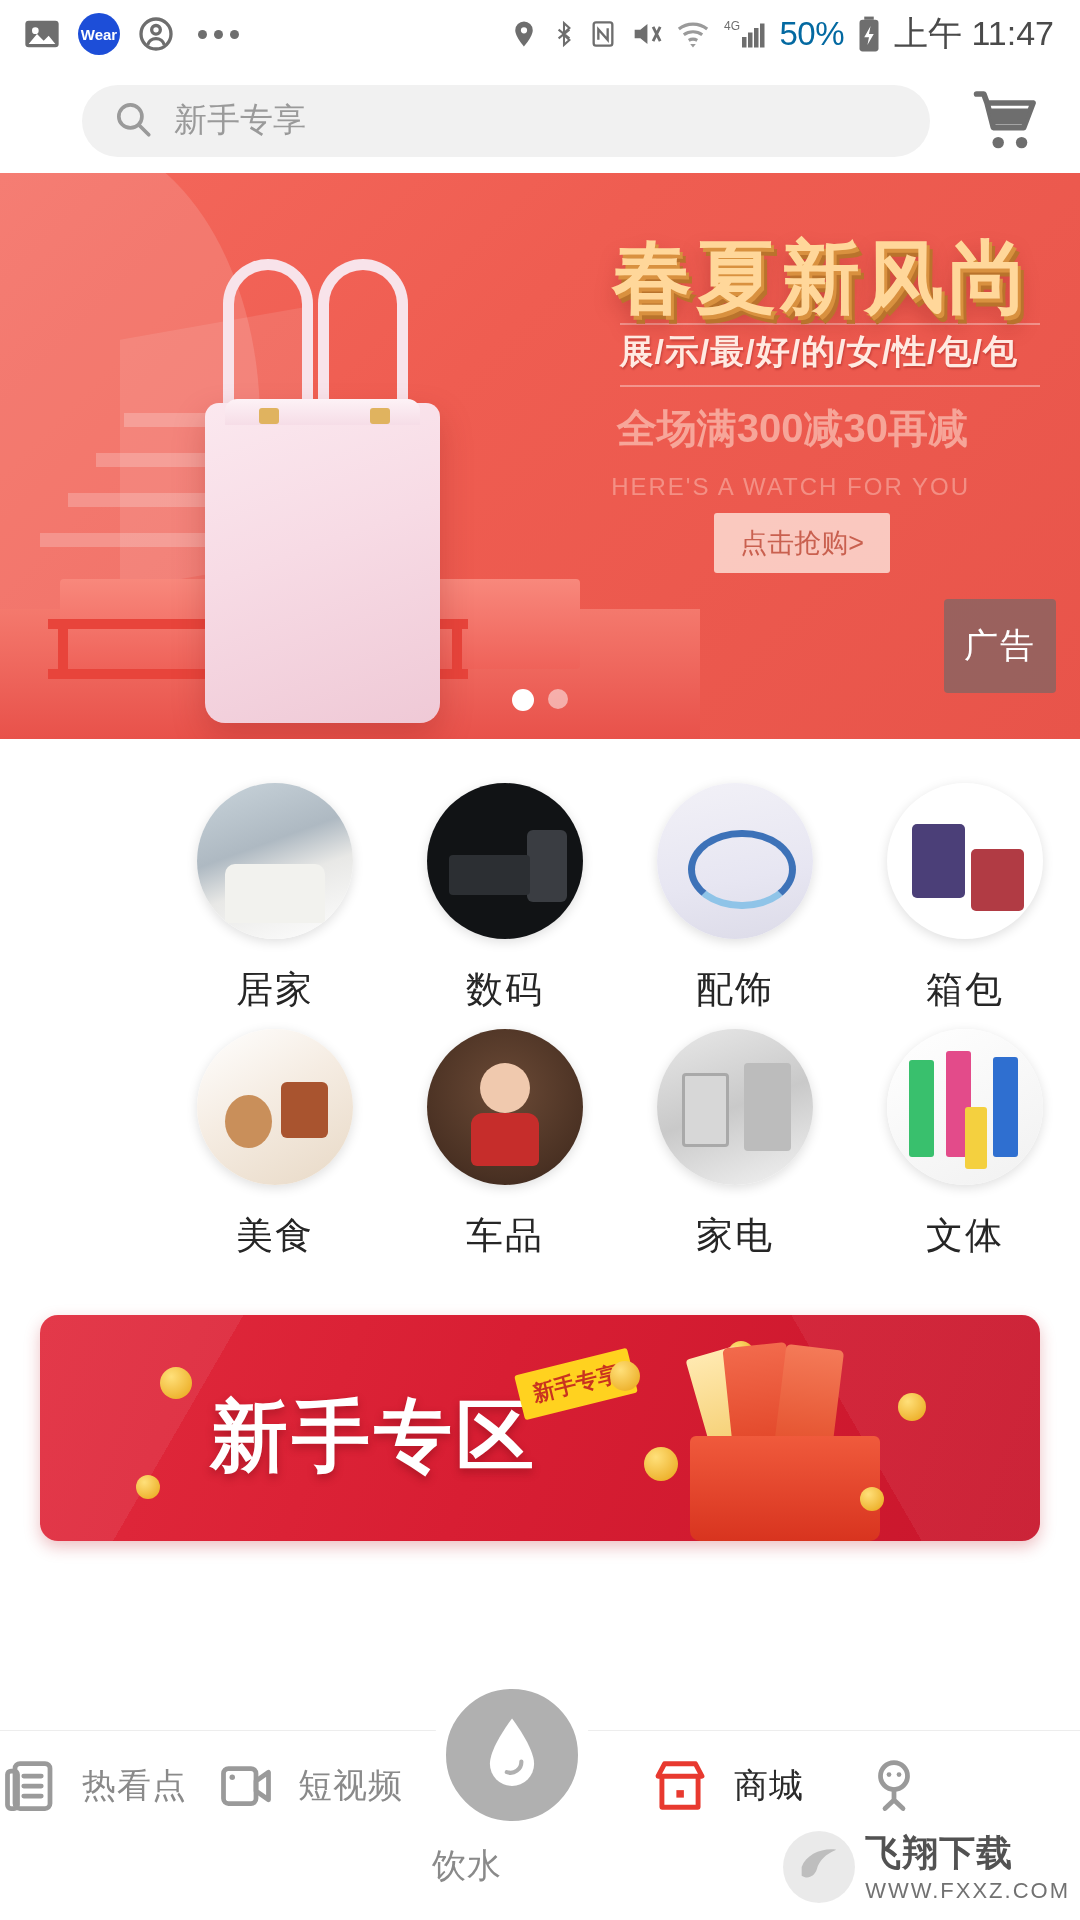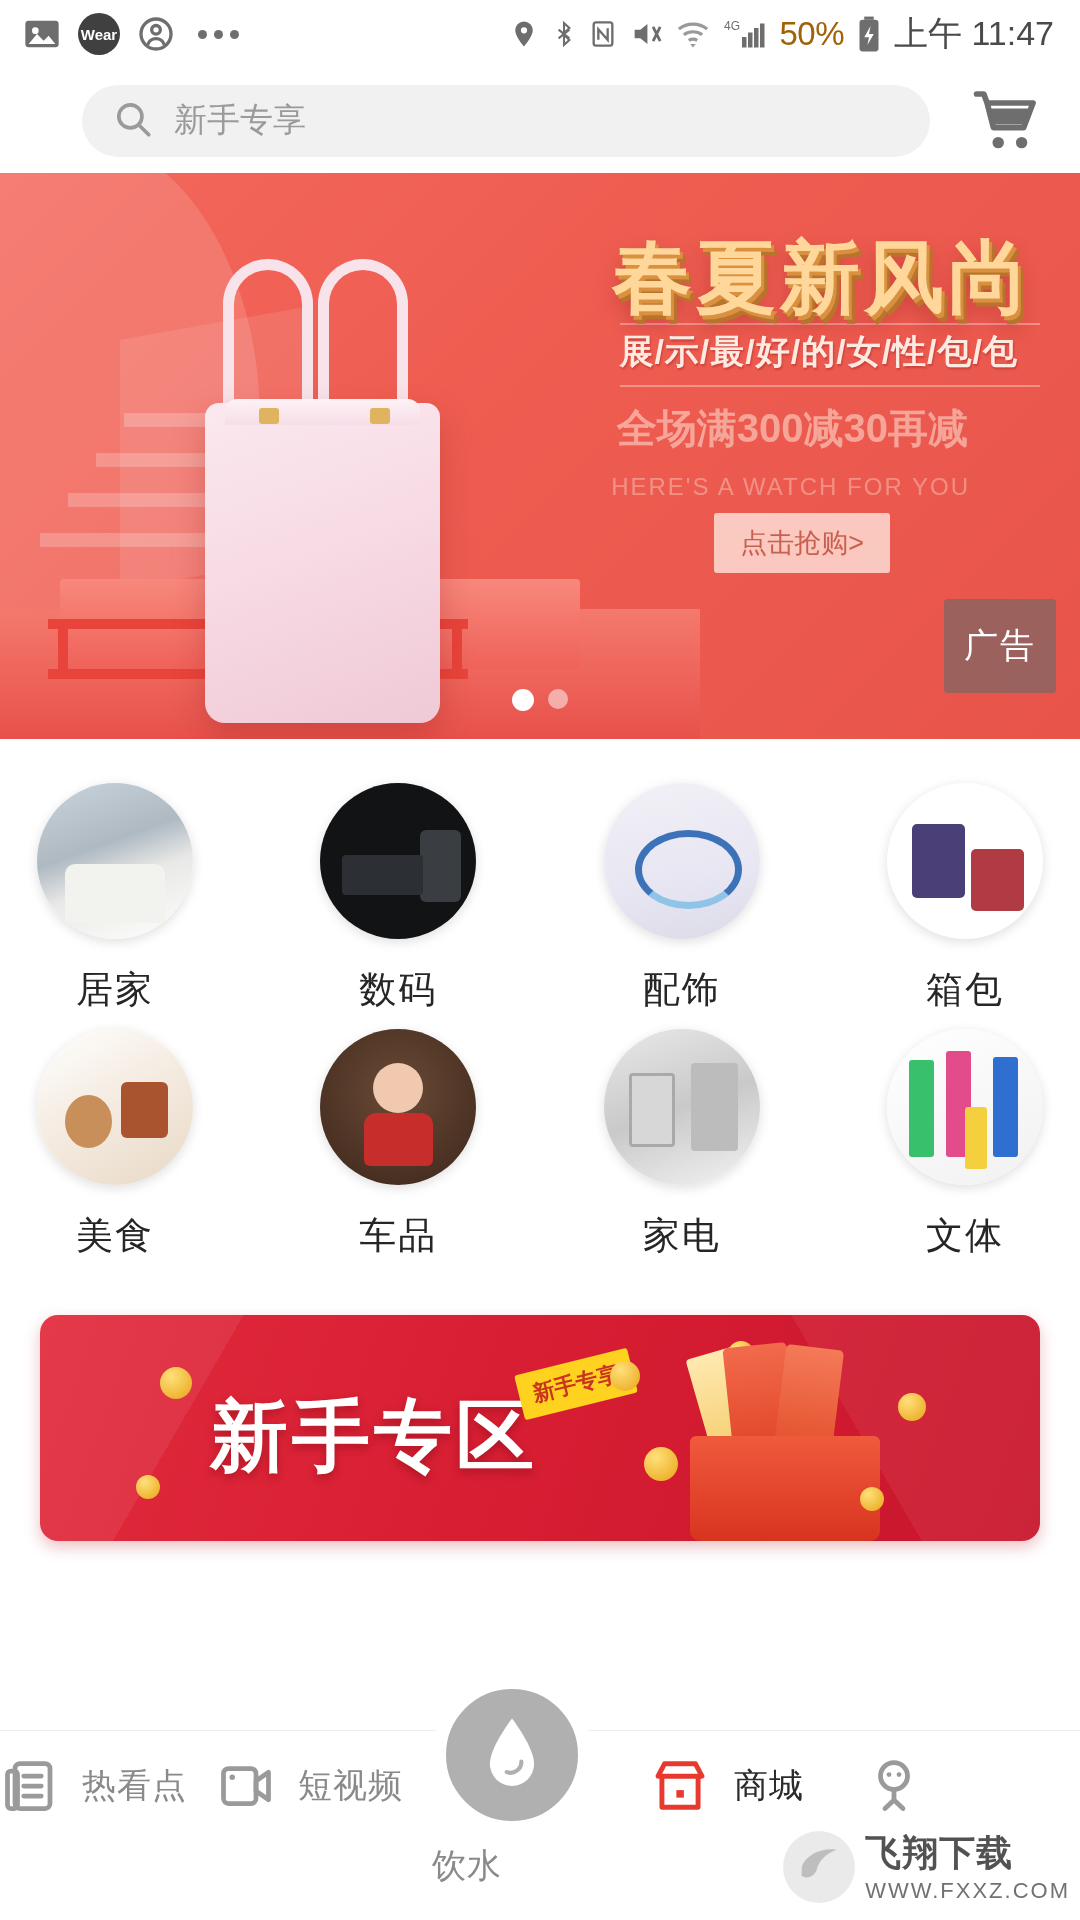--- a/index.html
+++ b/index.html
@@ -19,27 +19,27 @@
     justify-content:space-between;
     padding:0 26px 0 22px;
     background:#ffffff;
     color:#5a5a5a;
   }
   .sb-left { display:flex; align-items:center; gap:16px; }
   .sb-right { display:flex; align-items:center; gap:12px; }
   .sb-ico { display:flex; align-items:center; justify-content:center; }
   .wear-pill {
     width:42px; height:42px; border-radius:50%;
-    background:#404040; color:#fff;
+    background:#1d4ed8; color:#fff;
     font-size:15px; display:flex; align-items:center; justify-content:center;
     font-weight:bold;
   }
   .dots3 { display:flex; gap:7px; align-items:center; margin-left:6px; }
   .dots3 i { width:9px; height:9px; border-radius:50%; background:#6e6e6e; display:block; }
-  .sb-batt { font-size:33px; color:#a16207; letter-spacing:-0.5px; }
+  .sb-batt { font-size:33px; color:#0369a1; letter-spacing:-0.5px; }
   .sb-time { font-size:34px; color:#4a4a4a; white-space:nowrap; }
 
   
   .searchbar-row {
     height:105px;
     display:flex;
     align-items:center;
     padding:0 32px 0 82px;
     background:#fff;
     gap:34px;
@@ -186,23 +186,22 @@
     letter-spacing:2px;
   }
 
   
   .cats {
     padding:44px 0 10px 0;
     background:#fff;
   }
   .cat-row {
     display:flex;
-    justify-content:space-between;
+    justify-content:flex-end;
     margin-bottom:14px;
-    gap:40px;
   }
   .cat {
     width:230px;
     display:flex; flex-direction:column; align-items:center;
   }
   .cat-circle {
     width:156px; height:156px; border-radius:50%;
     overflow:hidden;
     box-shadow:0 3px 12px rgba(0,0,0,0.13);
     background:#fff;

